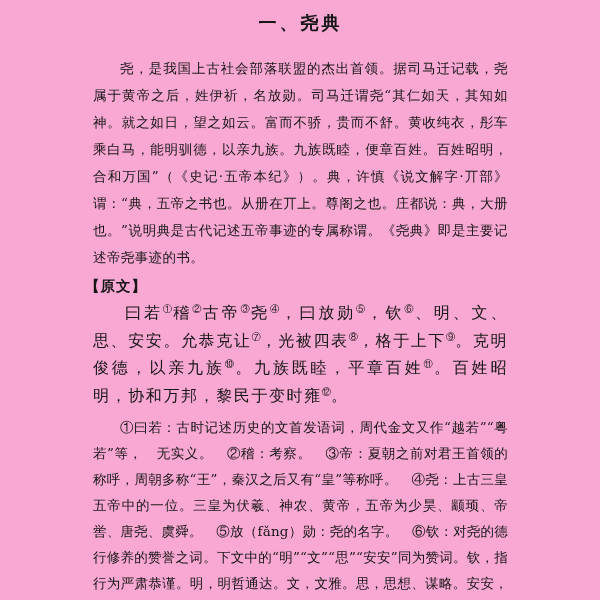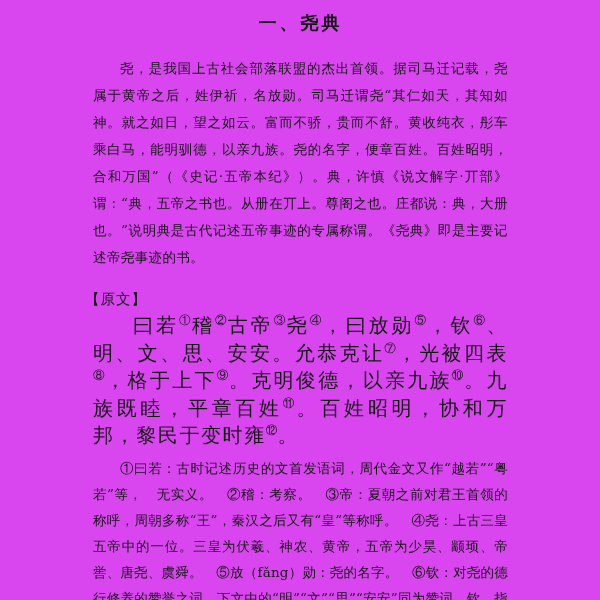--- a/index.html
+++ b/index.html
@@ -6,21 +6,21 @@
     margin: 0;
     padding: 0;
     background: #ffffff;
   }
   .page {
     position: relative;
     width: 600px;
     height: 600px;
     box-sizing: border-box;
     padding: 12px 92px 0 93px;
-    background: #d946ef;
+    background: #f9a8d4;
     color: #161616;
     font-family: "DejaVu Serif", "Liberation Serif", serif;
     overflow: hidden;
   }
   .title {
     margin: 0;
     text-align: center;
     font-size: 18px;
     line-height: 22px;
     font-weight: 700;
@@ -30,29 +30,29 @@
     margin: 21px 0 0 0;
     font-size: 13.5px;
     line-height: 27px;
     letter-spacing: 0.4px;
     text-align: justify;
     text-justify: inter-ideograph;
     text-indent: 2em;
     word-break: break-all;
   }
   .sec-header {
-    margin: 18px 0 0 -8px;
+    margin: 5px 0 0 -8px;
     font-size: 14.5px;
     line-height: 20px;
-    font-weight: 400;
+    font-weight: 700;
     letter-spacing: 1px;
   }
   .original {
     margin: 3px 0 0 0;
-    font-size: 20px;
+    font-size: 16px;
     line-height: 27.5px;
     letter-spacing: 1.6px;
     text-align: justify;
     text-justify: inter-ideograph;
     text-indent: 2em;
     word-break: break-all;
   }
   .original sup {
     font-size: 0.58em;
     line-height: 0;
@@ -70,21 +70,21 @@
     word-break: break-all;
   }
 </style>
 </head>
 <body>
 
 <div class="page">
 
   <h1 class="title">一、尧典</h1>
 
-  <p class="intro">尧，是我国上古社会部落联盟的杰出首领。据司马迁记载，尧属于黄帝之后，姓伊祈，名放勋。司马迁谓尧“其仁如天，其知如神。就之如日，望之如云。富而不骄，贵而不舒。黄收纯衣，彤车乘白马，能明驯德，以亲九族。尧的名字，便章百姓。百姓昭明，合和万国”（《史记·五帝本纪》）。典，许慎《说文解字·丌部》谓：“典，五帝之书也。从册在丌上。尊阁之也。庄都说：典，大册也。”说明典是古代记述五帝事迹的专属称谓。《尧典》即是主要记述帝尧事迹的书。</p>
+  <p class="intro">尧，是我国上古社会部落联盟的杰出首领。据司马迁记载，尧属于黄帝之后，姓伊祈，名放勋。司马迁谓尧“其仁如天，其知如神。就之如日，望之如云。富而不骄，贵而不舒。黄收纯衣，彤车乘白马，能明驯德，以亲九族。九族既睦，便章百姓。百姓昭明，合和万国”（《史记·五帝本纪》）。典，许慎《说文解字·丌部》谓：“典，五帝之书也。从册在丌上。尊阁之也。庄都说：典，大册也。”说明典是古代记述五帝事迹的专属称谓。《尧典》即是主要记述帝尧事迹的书。</p>
 
   <div>
     <div class="sec-header">【原文】</div>
     <p class="original">曰若<sup>①</sup>稽<sup>②</sup>古帝<sup>③</sup>尧<sup>④</sup>，曰放勋<sup>⑤</sup>，钦<sup>⑥</sup>、明、文、思、安安。允恭克让<sup>⑦</sup>，光被四表<sup>⑧</sup>，格于上下<sup>⑨</sup>。克明俊德，以亲九族<sup>⑩</sup>。九族既睦，平章百姓<sup>⑪</sup>。百姓昭明，协和万邦，黎民于变时雍<sup>⑫</sup>。</p>
   </div>
 
   <div>
     <p class="notes">①曰若：古时记述历史的文首发语词，周代金文又作“越若”“粤若”等，　无实义。　②稽：考察。　③帝：夏朝之前对君王首领的称呼，周朝多称“王”，秦汉之后又有“皇”等称呼。　④尧：上古三皇五帝中的一位。三皇为伏羲、神农、黄帝，五帝为少昊、颛顼、帝喾、唐尧、虞舜。　⑤放（fǎng）勋：尧的名字。　⑥钦：对尧的德行修养的赞誉之词。下文中的“明”“文”“思”“安安”同为赞词。钦，指行为严肃恭谨。明，明哲通达。文，文雅。思，思想、谋略。安安，温柔敦厚。</p>
   </div>
 

